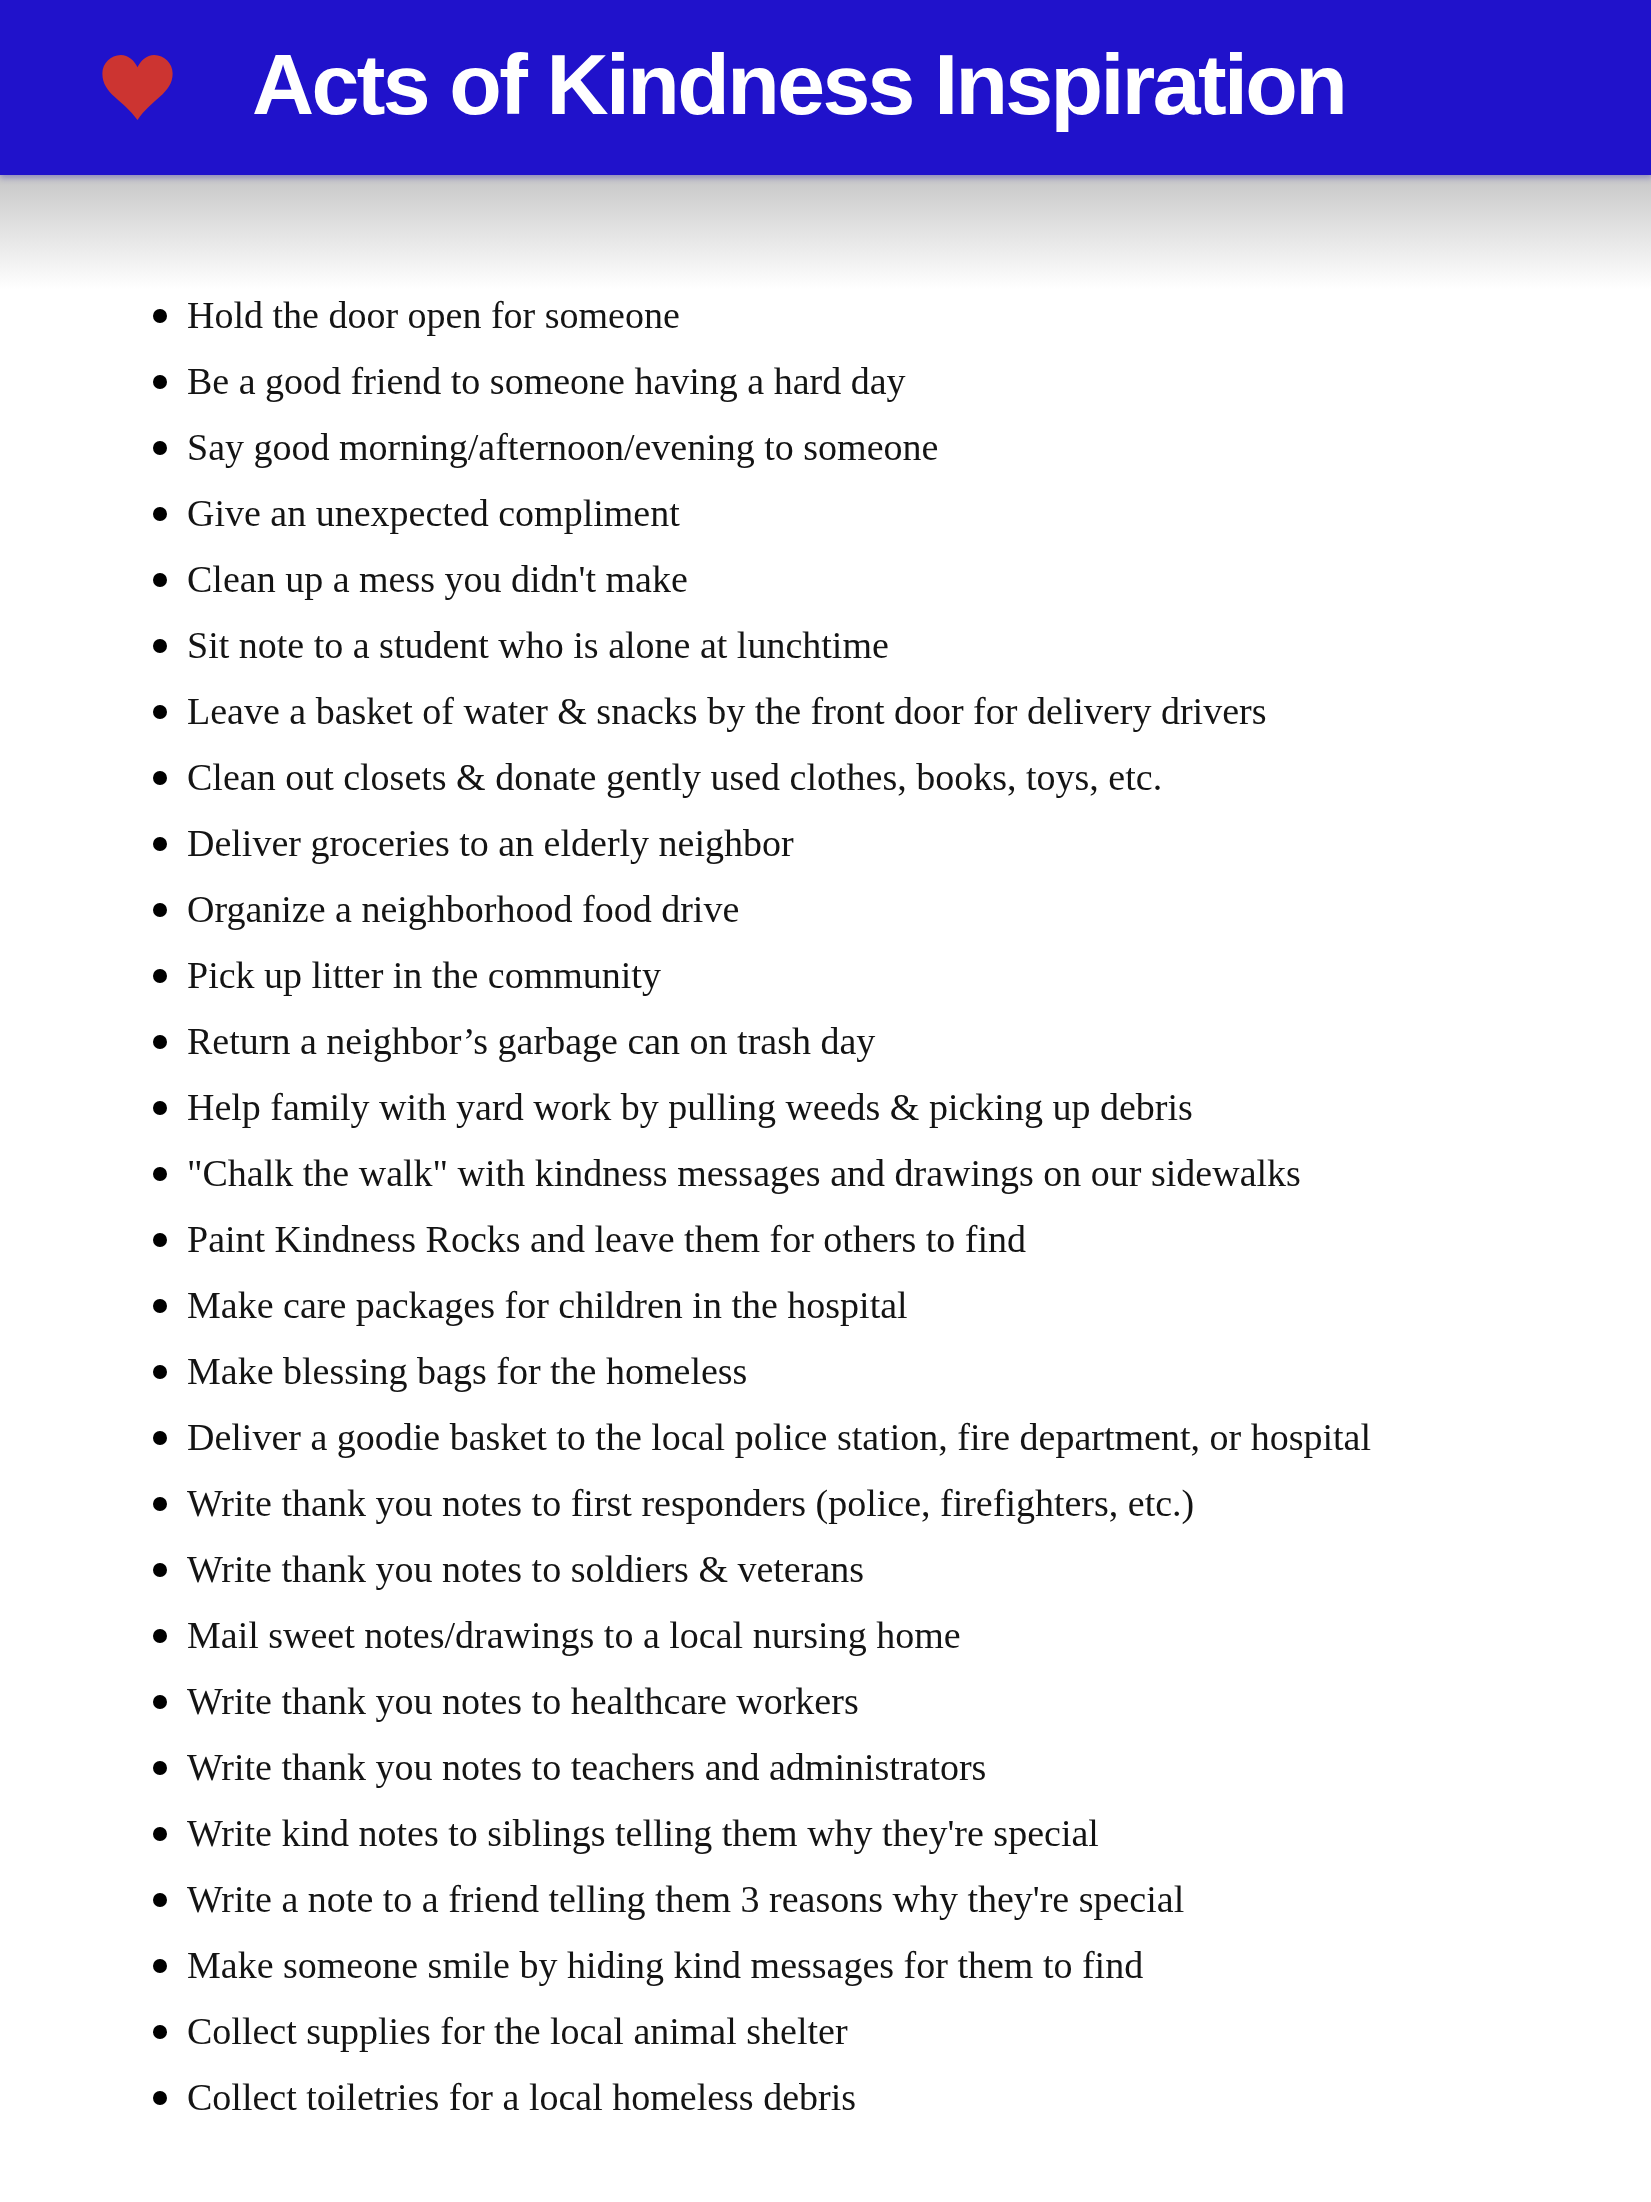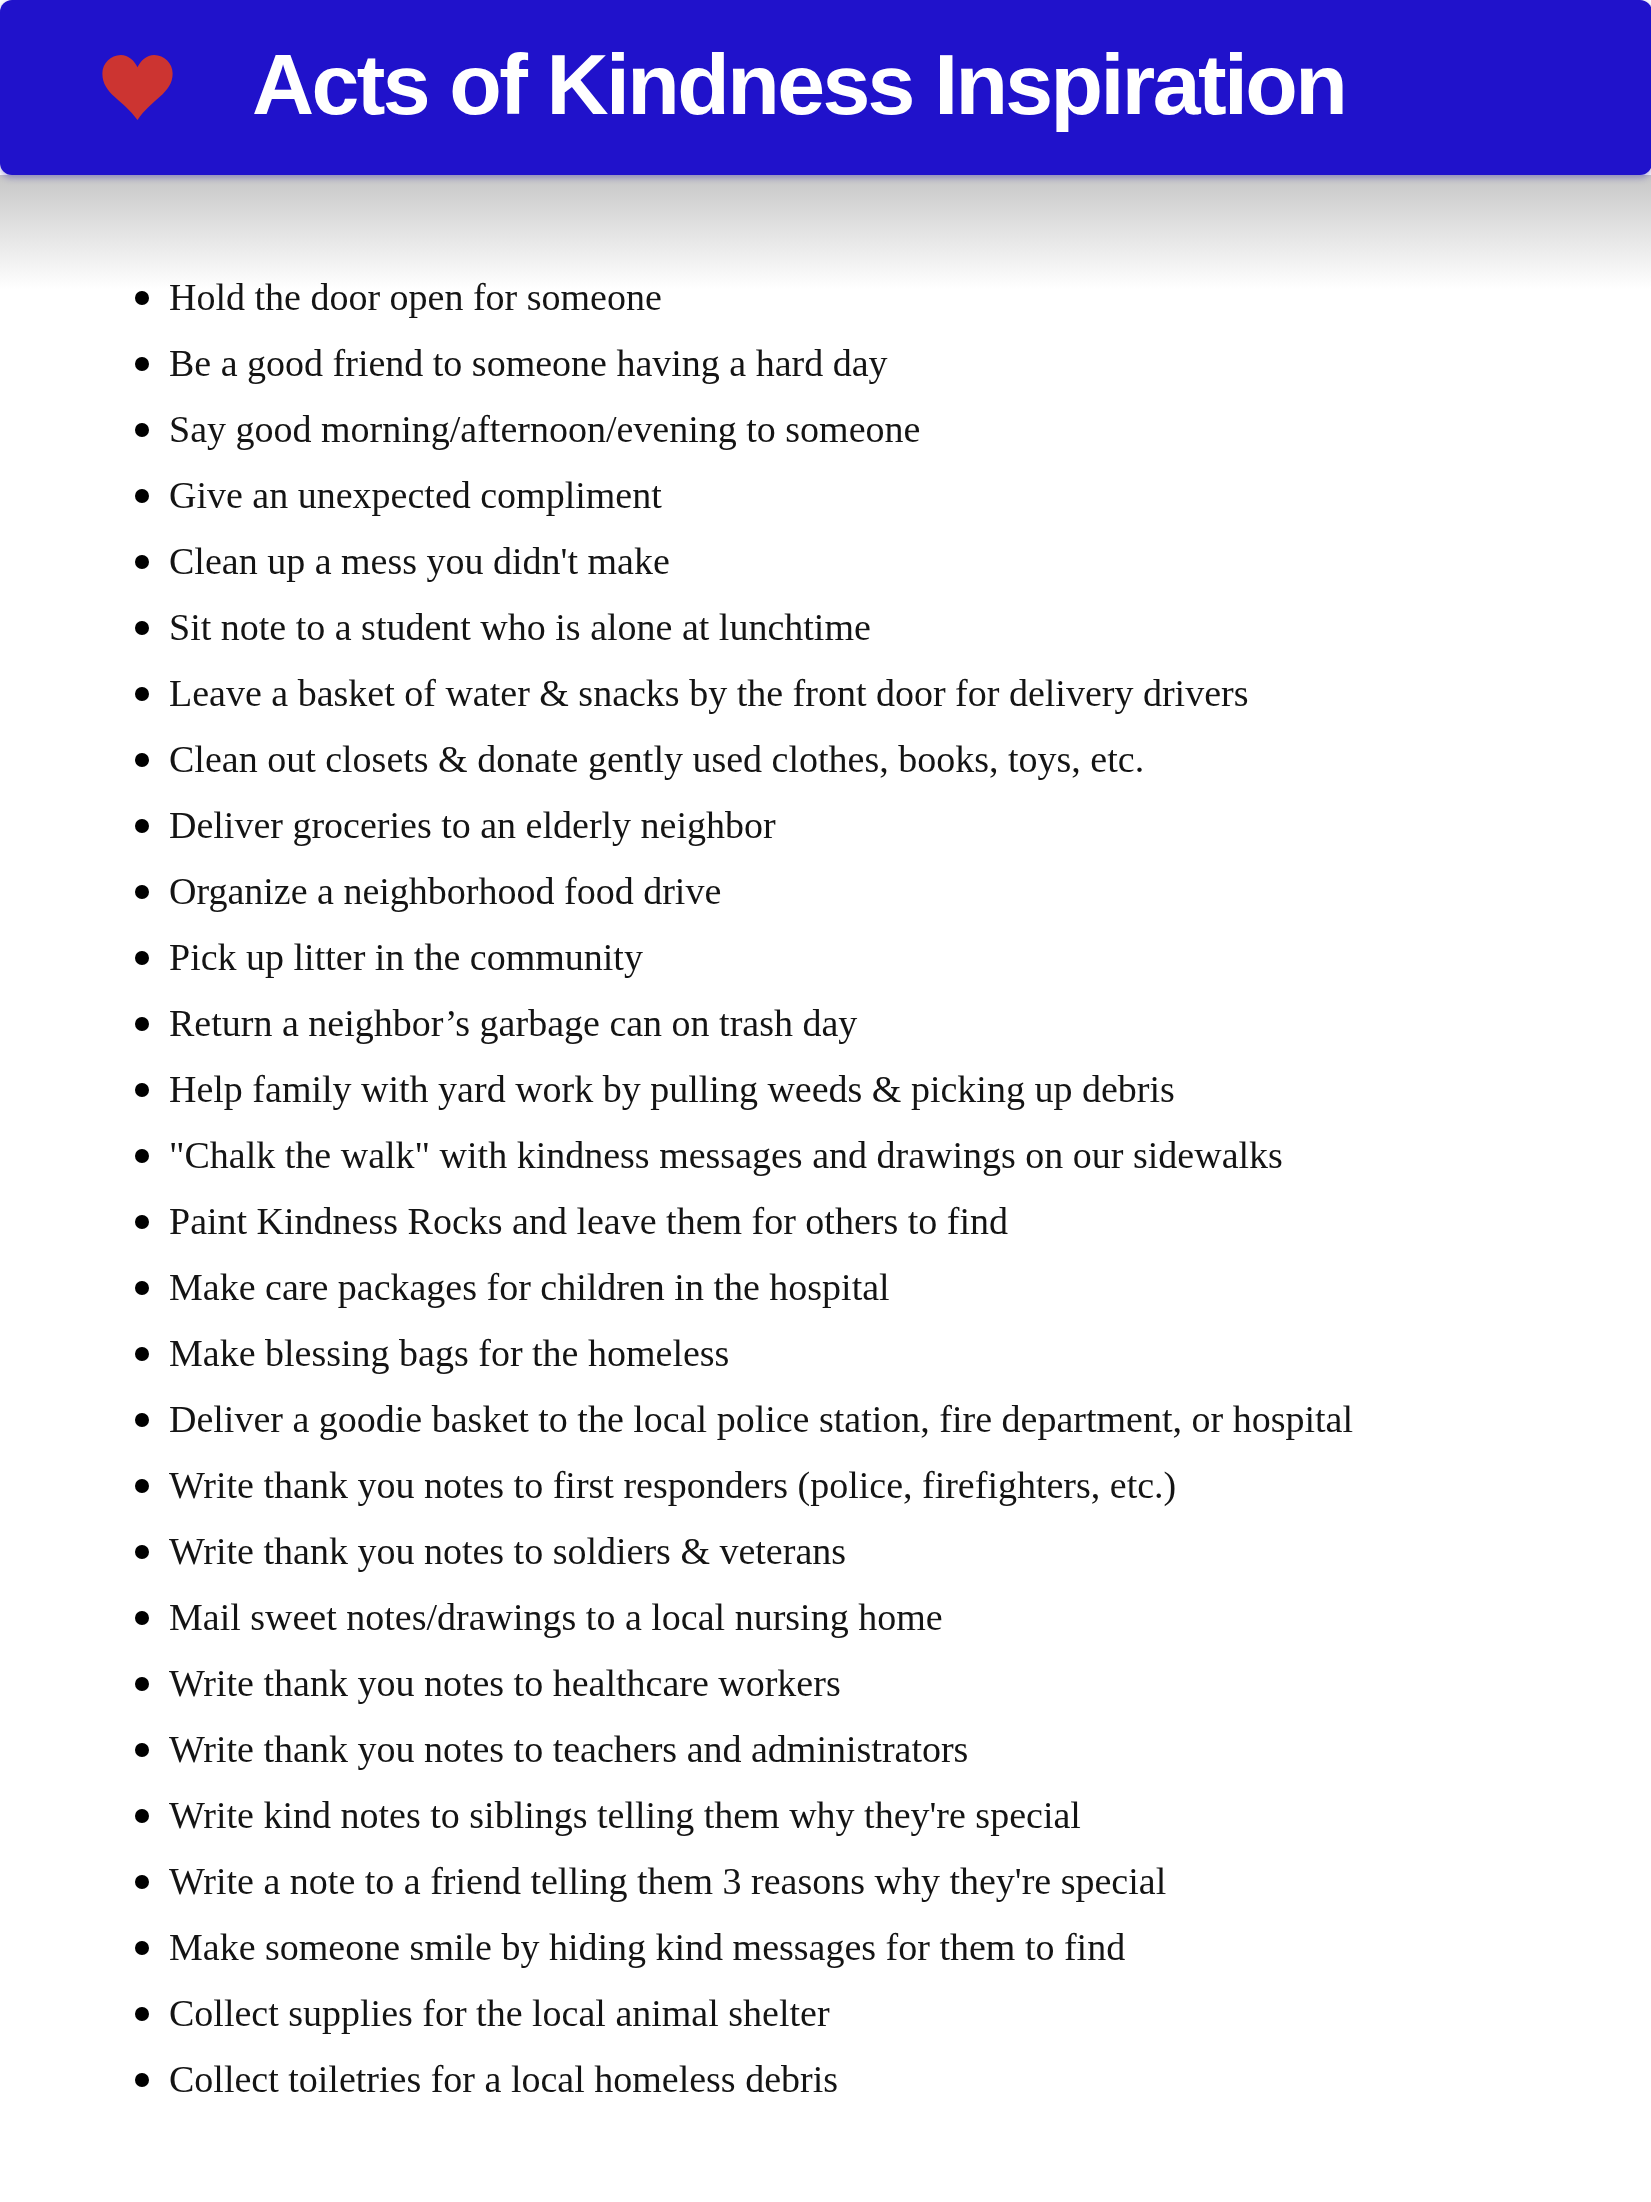--- a/index.html
+++ b/index.html
@@ -20,41 +20,40 @@
   }
   .banner{
     height:175px;
     background:var(--banner-color);
     display:flex;
     align-items:center;
     padding-left:102px;
     box-shadow:0 2.6px 6px rgba(40,30,170,.35);
     position:relative;
     z-index:2;
-    border-radius:12px;
   }
   .heart{display:block;line-height:0;}
   .heart svg{width:71px;height:65px;display:block;}
   .title{
     margin:0 0 5.2px 79px;
     font-family:"Liberation Sans", sans-serif;
     font-weight:700;
     font-size:86px;
     letter-spacing:-2.6px;
     color:var(--title-color);
     white-space:nowrap;
   }
   .content{
     height:2028px;
     background:linear-gradient(to bottom, var(--shadow-color) 0px, #ffffff 114px);
     padding-top:89px;
   }
   .kindness-list{
     list-style:none;
-    margin:0;
+    margin:18px;
     padding:0 0 0 169px;
     font-size:38px;
     line-height:66px;
     color:var(--text-color);
   }
   .kindness-item{
     position:relative;
     white-space:nowrap;
   }
   .bullet{

